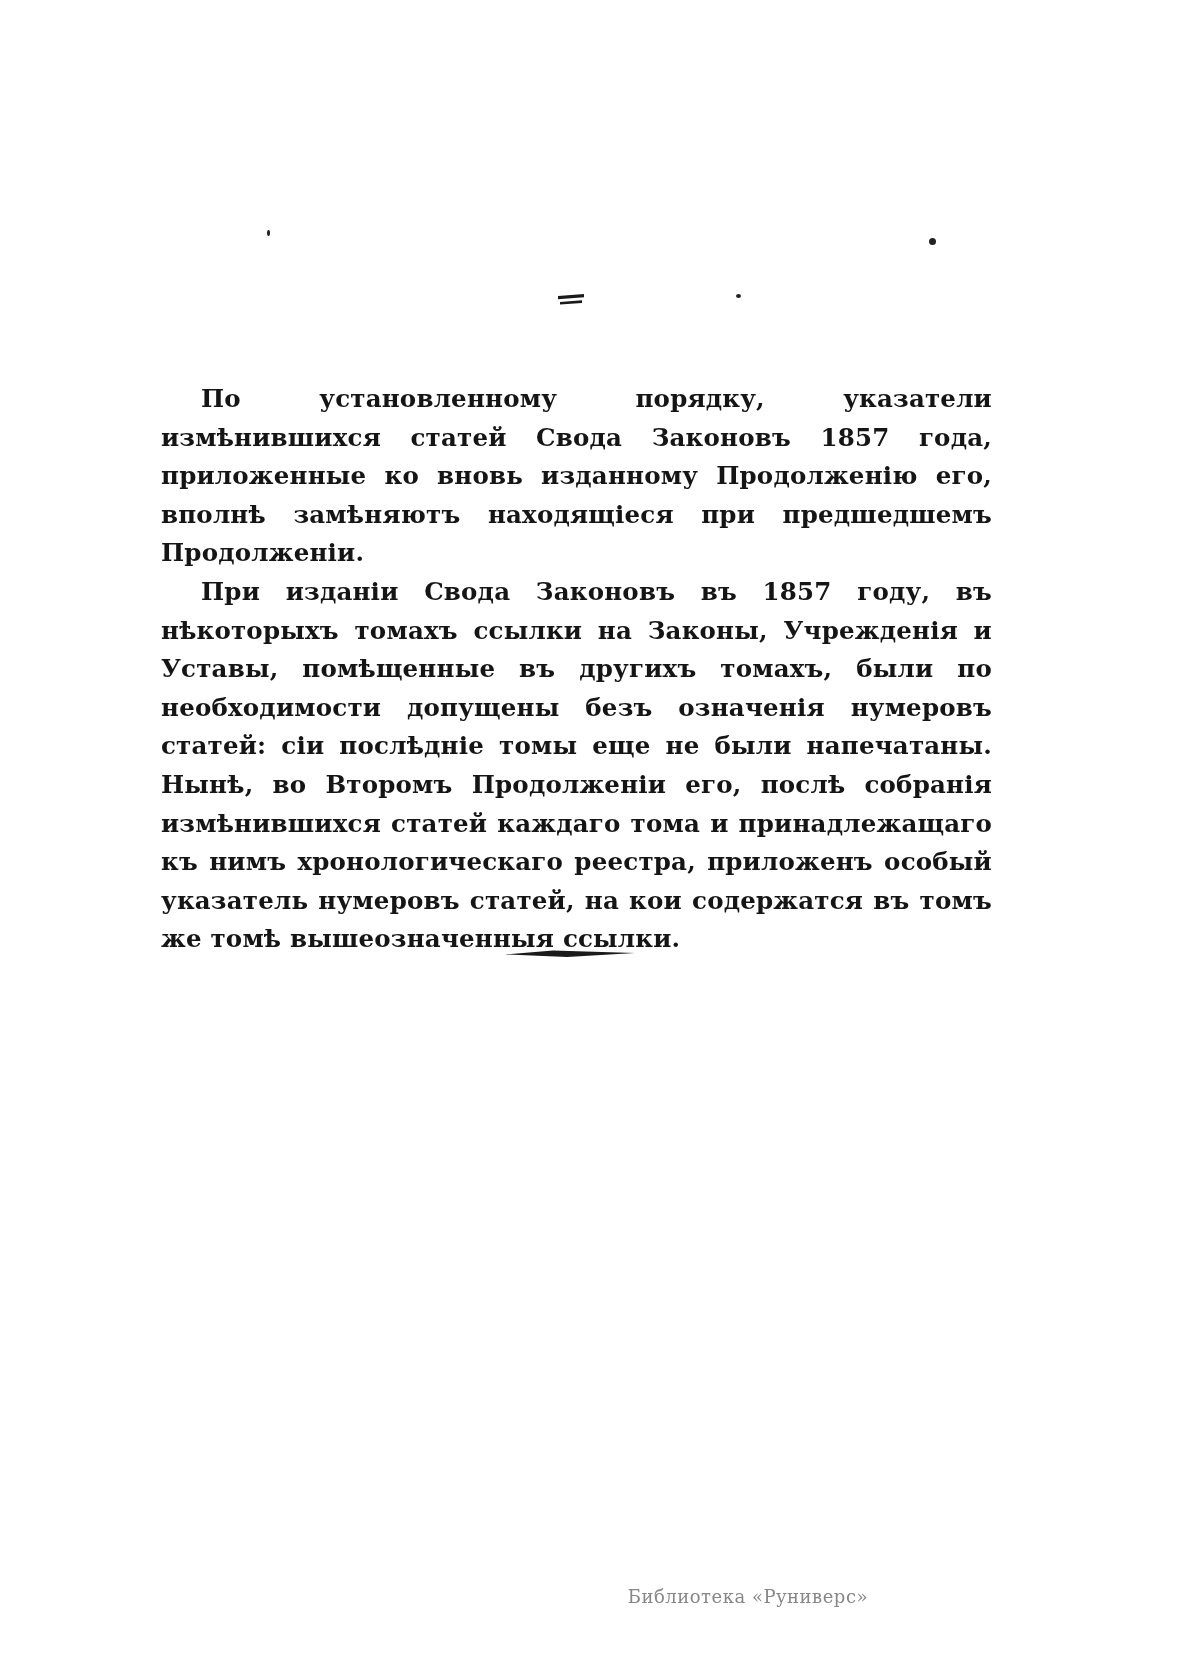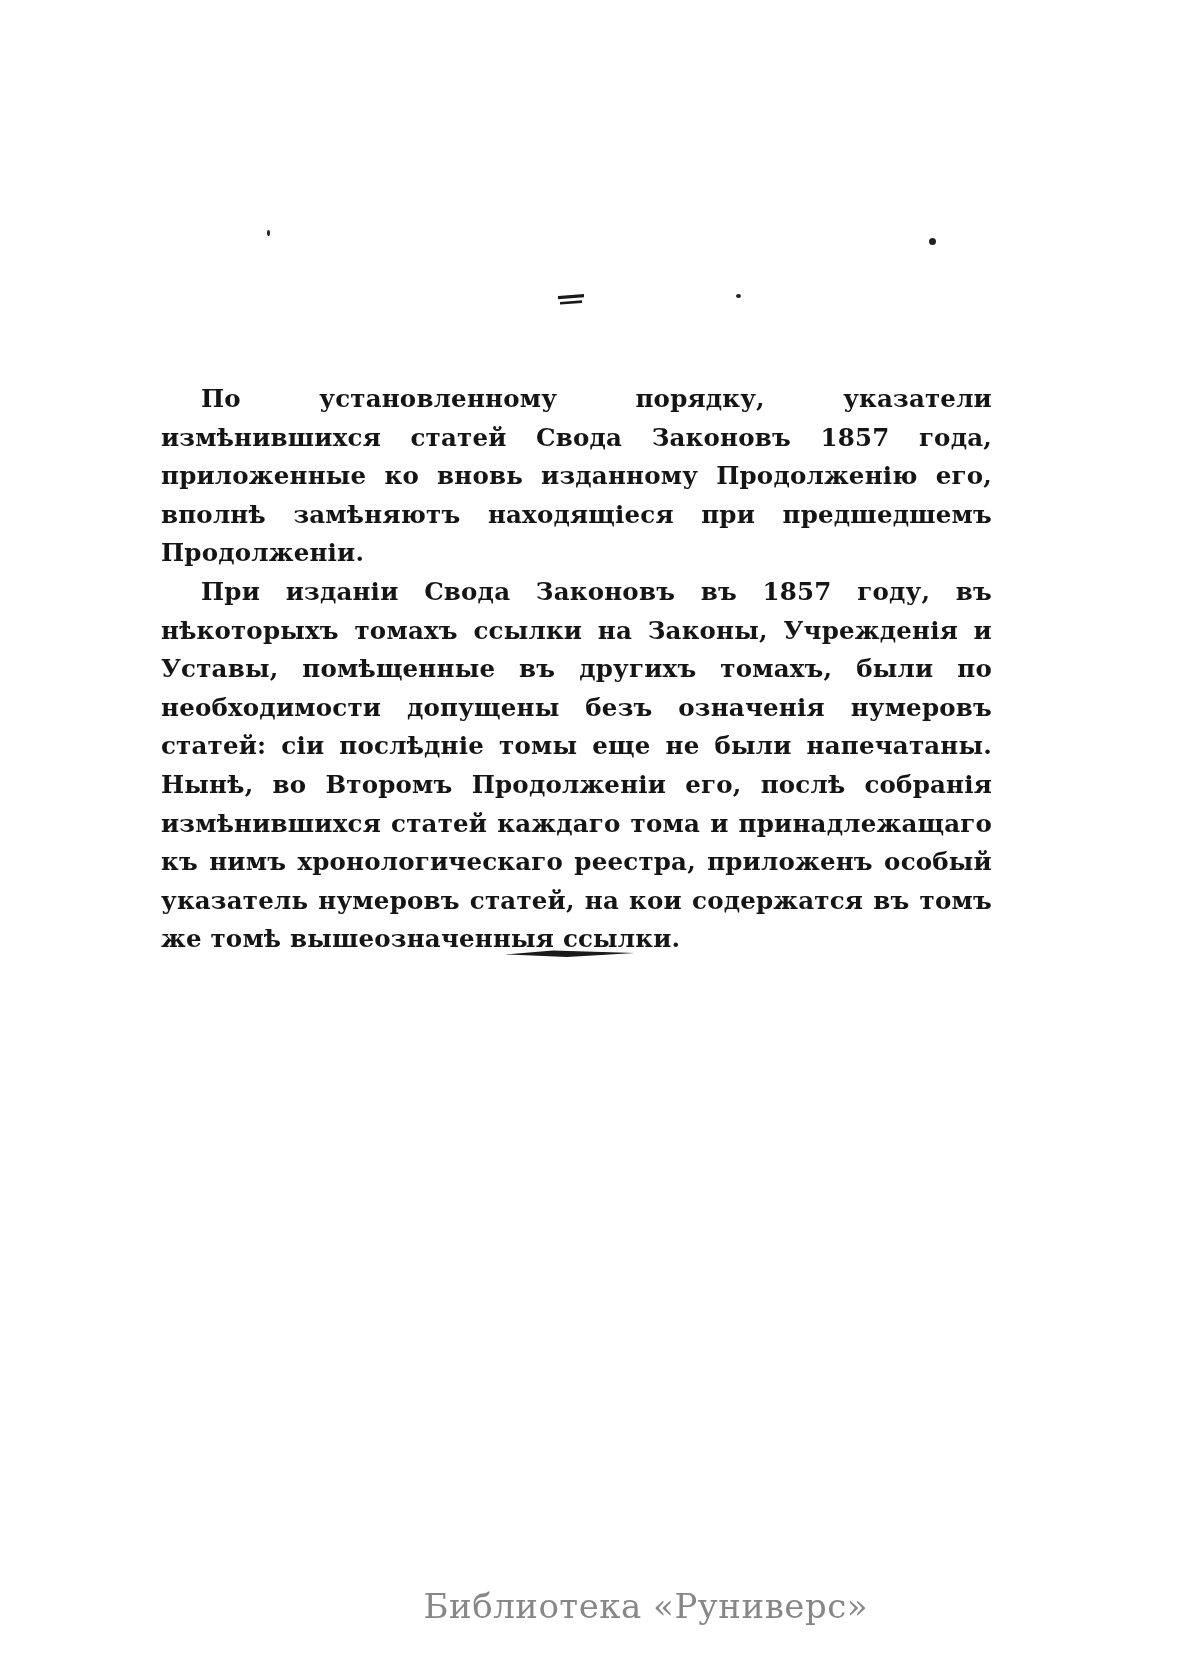--- a/index.html
+++ b/index.html
@@ -46,21 +46,21 @@
     top: 948px;
     width: 130px;
     height: 12px;
   }
   .divider svg { display: block; }
   .watermark {
     position: absolute;
     right: 124px;
     top: 1586px;
     color: #878787;
-    font-size: 34px;
+    font-size: 18px;
     font-weight: 400;
     letter-spacing: 0.5px;
     font-family: "DejaVu Serif", "Liberation Serif", serif;
     white-space: nowrap;
   }
   .speck {
     position: absolute;
     background: #222222;
     border-radius: 50%;
   }

